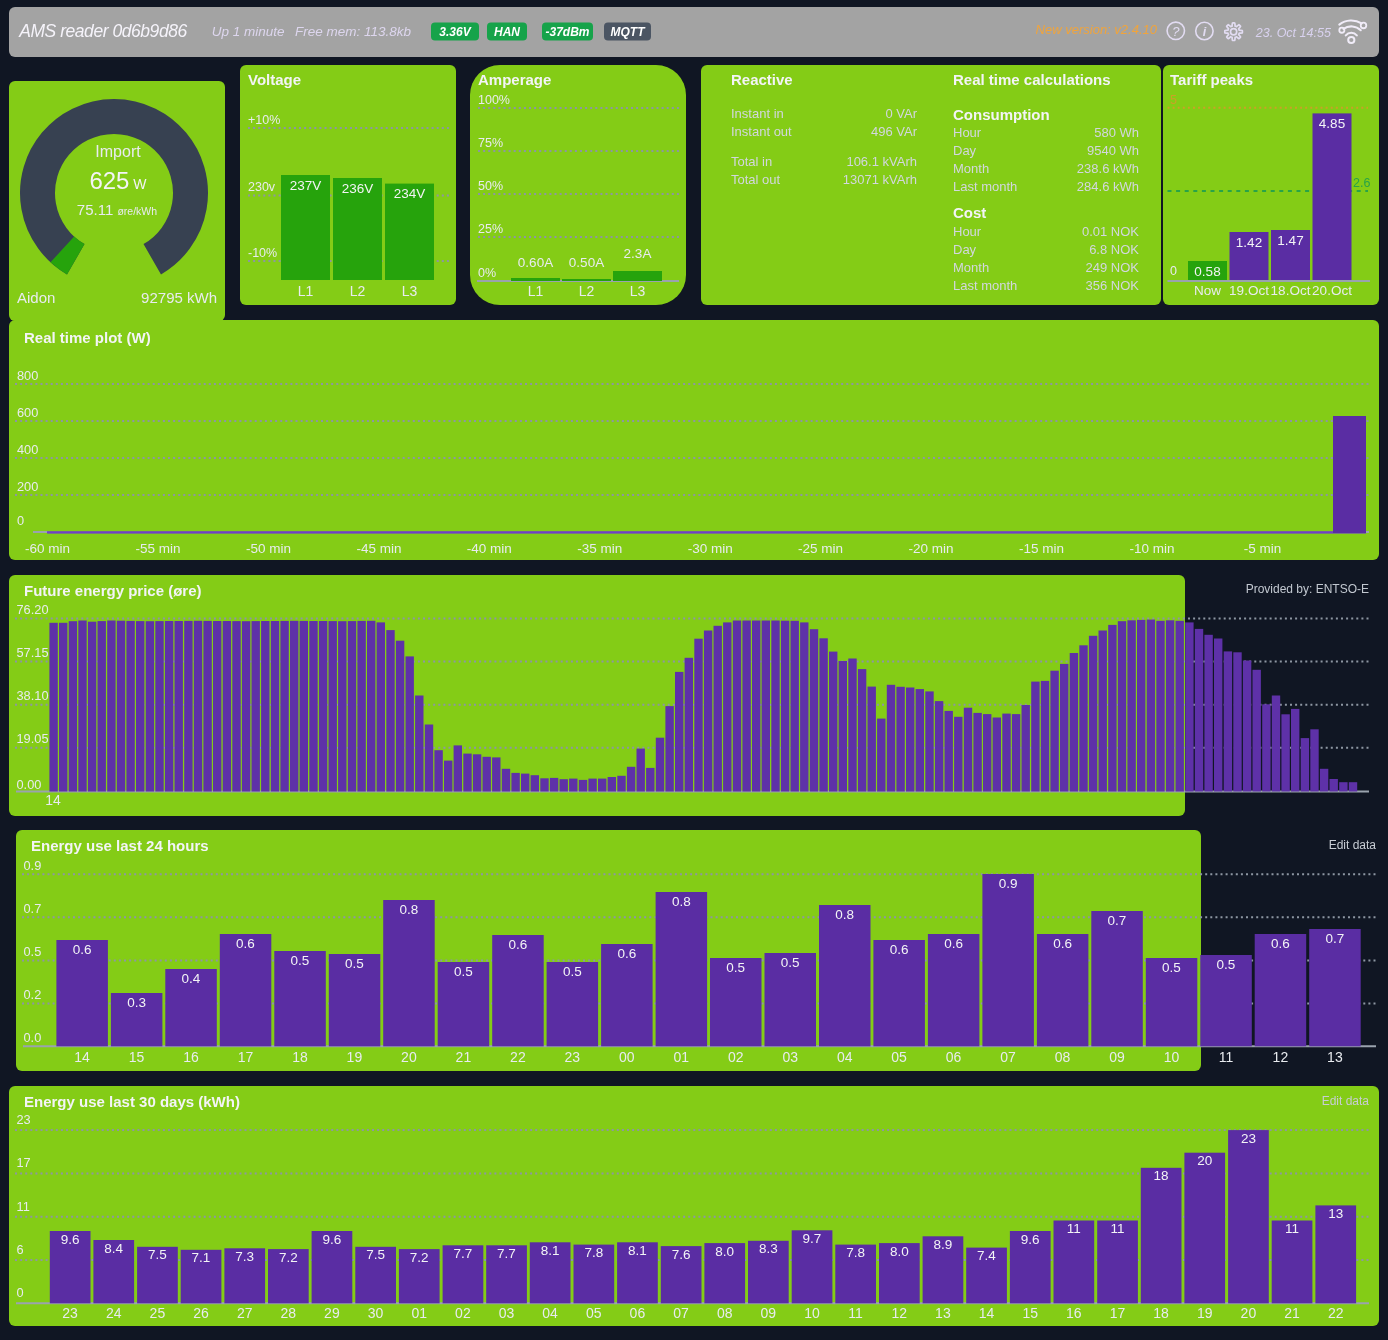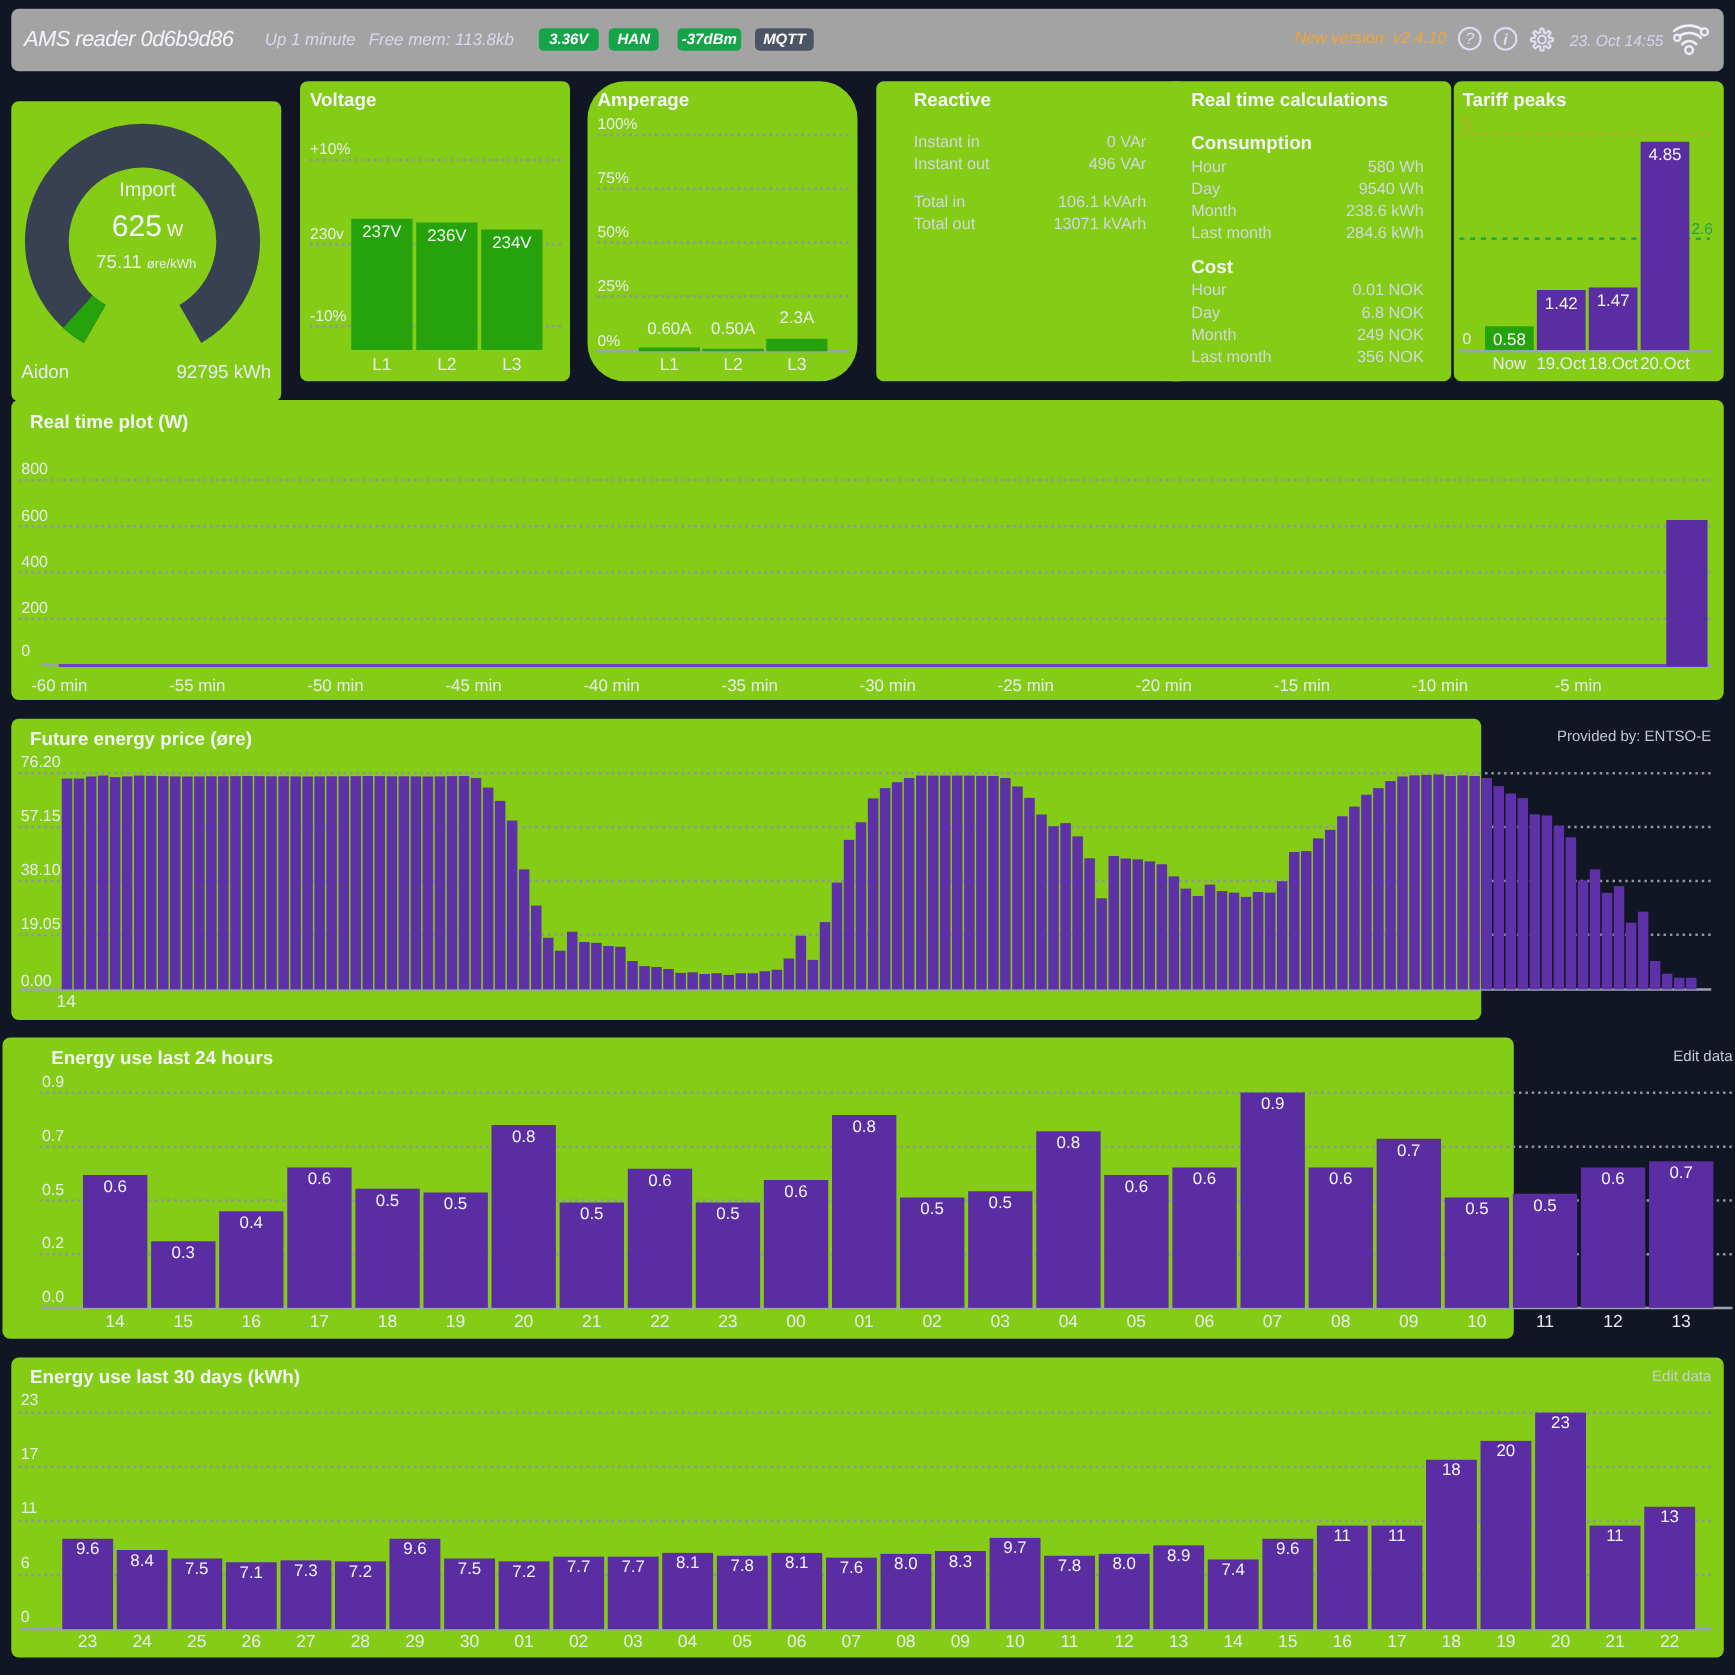--- a/index.html
+++ b/index.html
@@ -320,21 +320,21 @@
 <rect x="1272.4" y="139.3" width="8.4" height="77.2" fill="#5e31a8"></rect>
 <rect x="1282.0" y="133.9" width="8.4" height="82.6" fill="#5e31a8"></rect>
 <rect x="1291.7" y="163.1" width="8.4" height="53.4" fill="#5e31a8"></rect>
 <rect x="1301.3" y="154.3" width="8.4" height="62.2" fill="#5e31a8"></rect>
 <rect x="1310.9" y="193.8" width="8.4" height="22.7" fill="#5e31a8"></rect>
 <rect x="1320.5" y="204.0" width="8.4" height="12.5" fill="#5e31a8"></rect>
 <rect x="1330.2" y="207.2" width="8.4" height="9.3" fill="#5e31a8"></rect>
 <rect x="1339.8" y="207.2" width="8.4" height="9.3" fill="#5e31a8"></rect>
 <text x="44.0" y="230.3" font-size="14" fill="#e8ebef" text-anchor="middle">14</text>
 </svg></div>
-<div class="card" style="left:2px;top:830px;width:1185px;height:241px;padding-left:24px;">
+<div class="card" style="left:16px;top:830px;width:1185px;height:241px;">
 <svg width="1370" height="241" viewBox="0 0 1370 241">
 <text x="15.0" y="21.0" font-size="15" font-weight="bold" fill="#f3f4f6">Energy use last 24 hours</text>
 <text x="1360.0" y="18.6" font-size="12" fill="#c8cdd4" text-anchor="end">Edit data</text>
 <text x="7.5" y="39.5" font-size="12.8" fill="#e8ebef">0.9</text>
 <line x1="6.0" y1="44.2" x2="1360.0" y2="44.2" stroke="#8d96a2" stroke-width="2" stroke-dasharray="2 3.1"></line>
 <text x="7.5" y="82.6" font-size="12.8" fill="#e8ebef">0.7</text>
 <line x1="6.0" y1="87.3" x2="1360.0" y2="87.3" stroke="#8d96a2" stroke-width="2" stroke-dasharray="2 3.1"></line>
 <text x="7.5" y="125.7" font-size="12.8" fill="#e8ebef">0.5</text>
 <line x1="6.0" y1="130.4" x2="1360.0" y2="130.4" stroke="#8d96a2" stroke-width="2" stroke-dasharray="2 3.1"></line>
 <text x="7.5" y="168.7" font-size="12.8" fill="#e8ebef">0.2</text>

